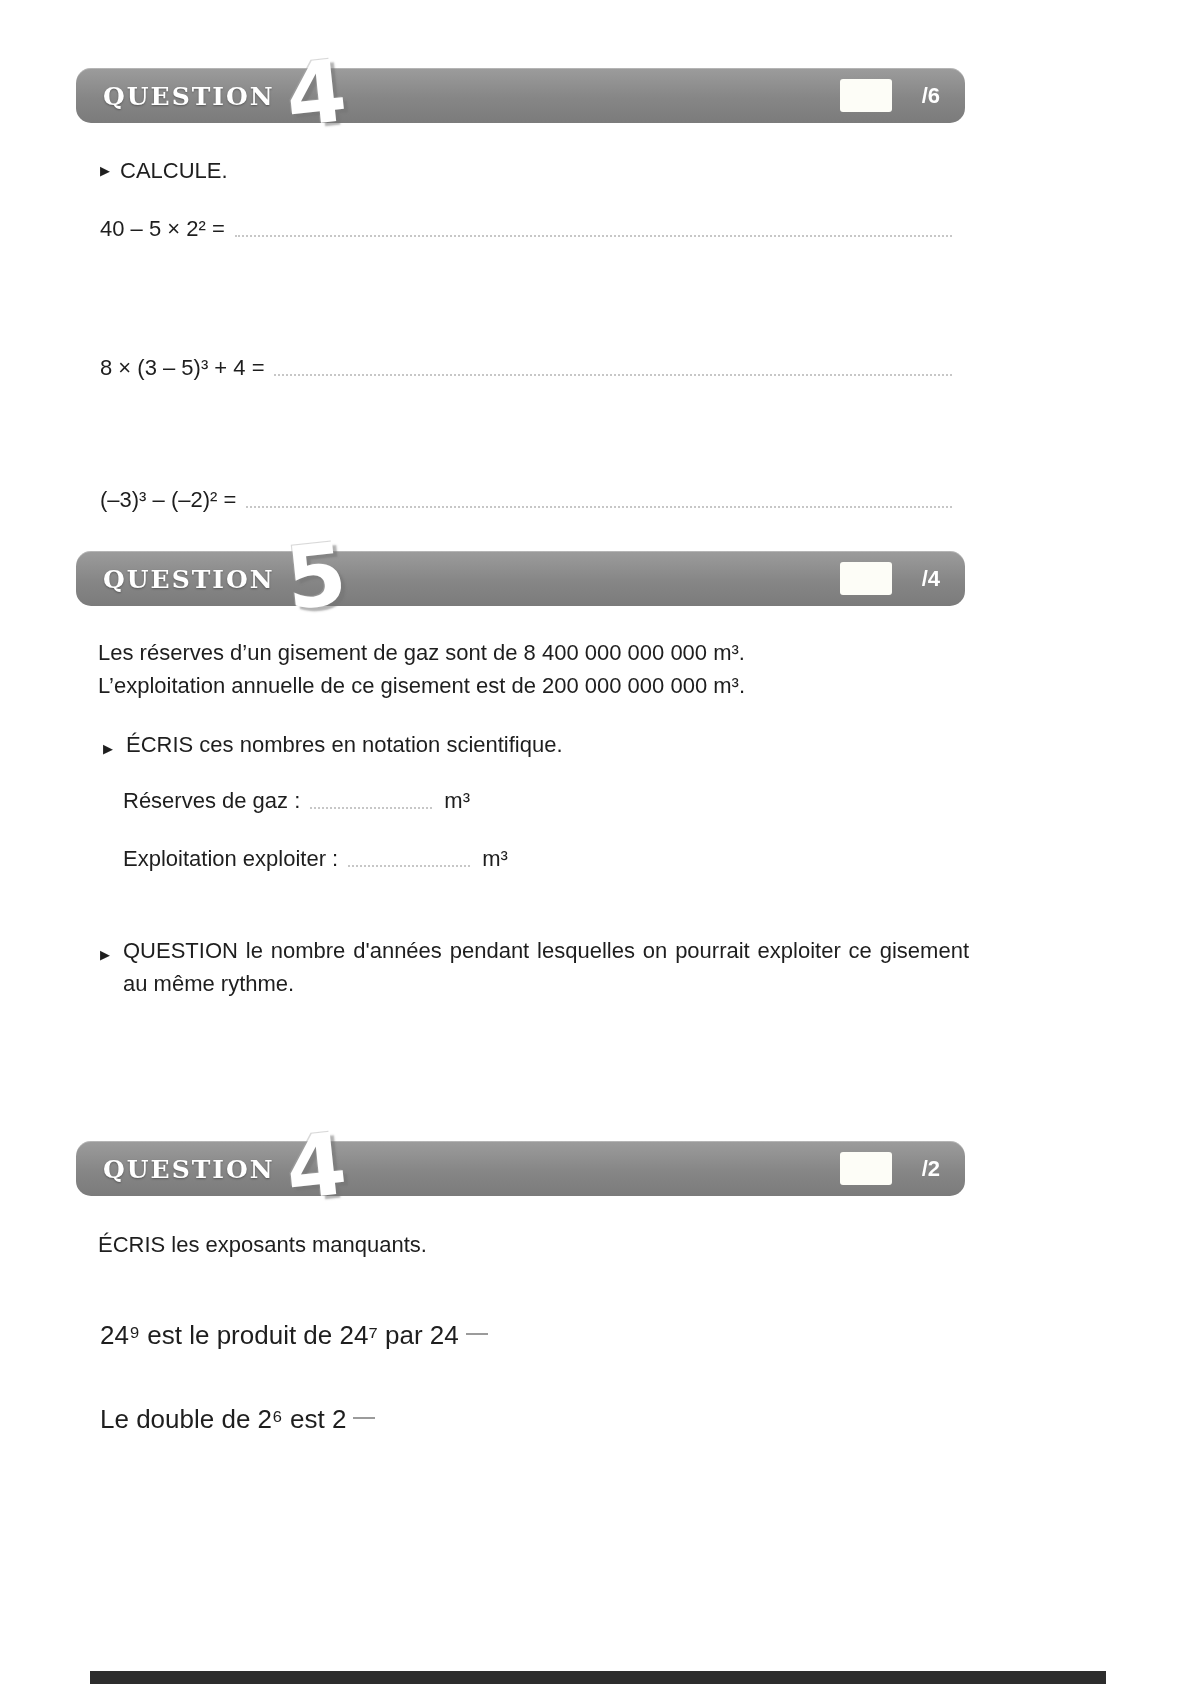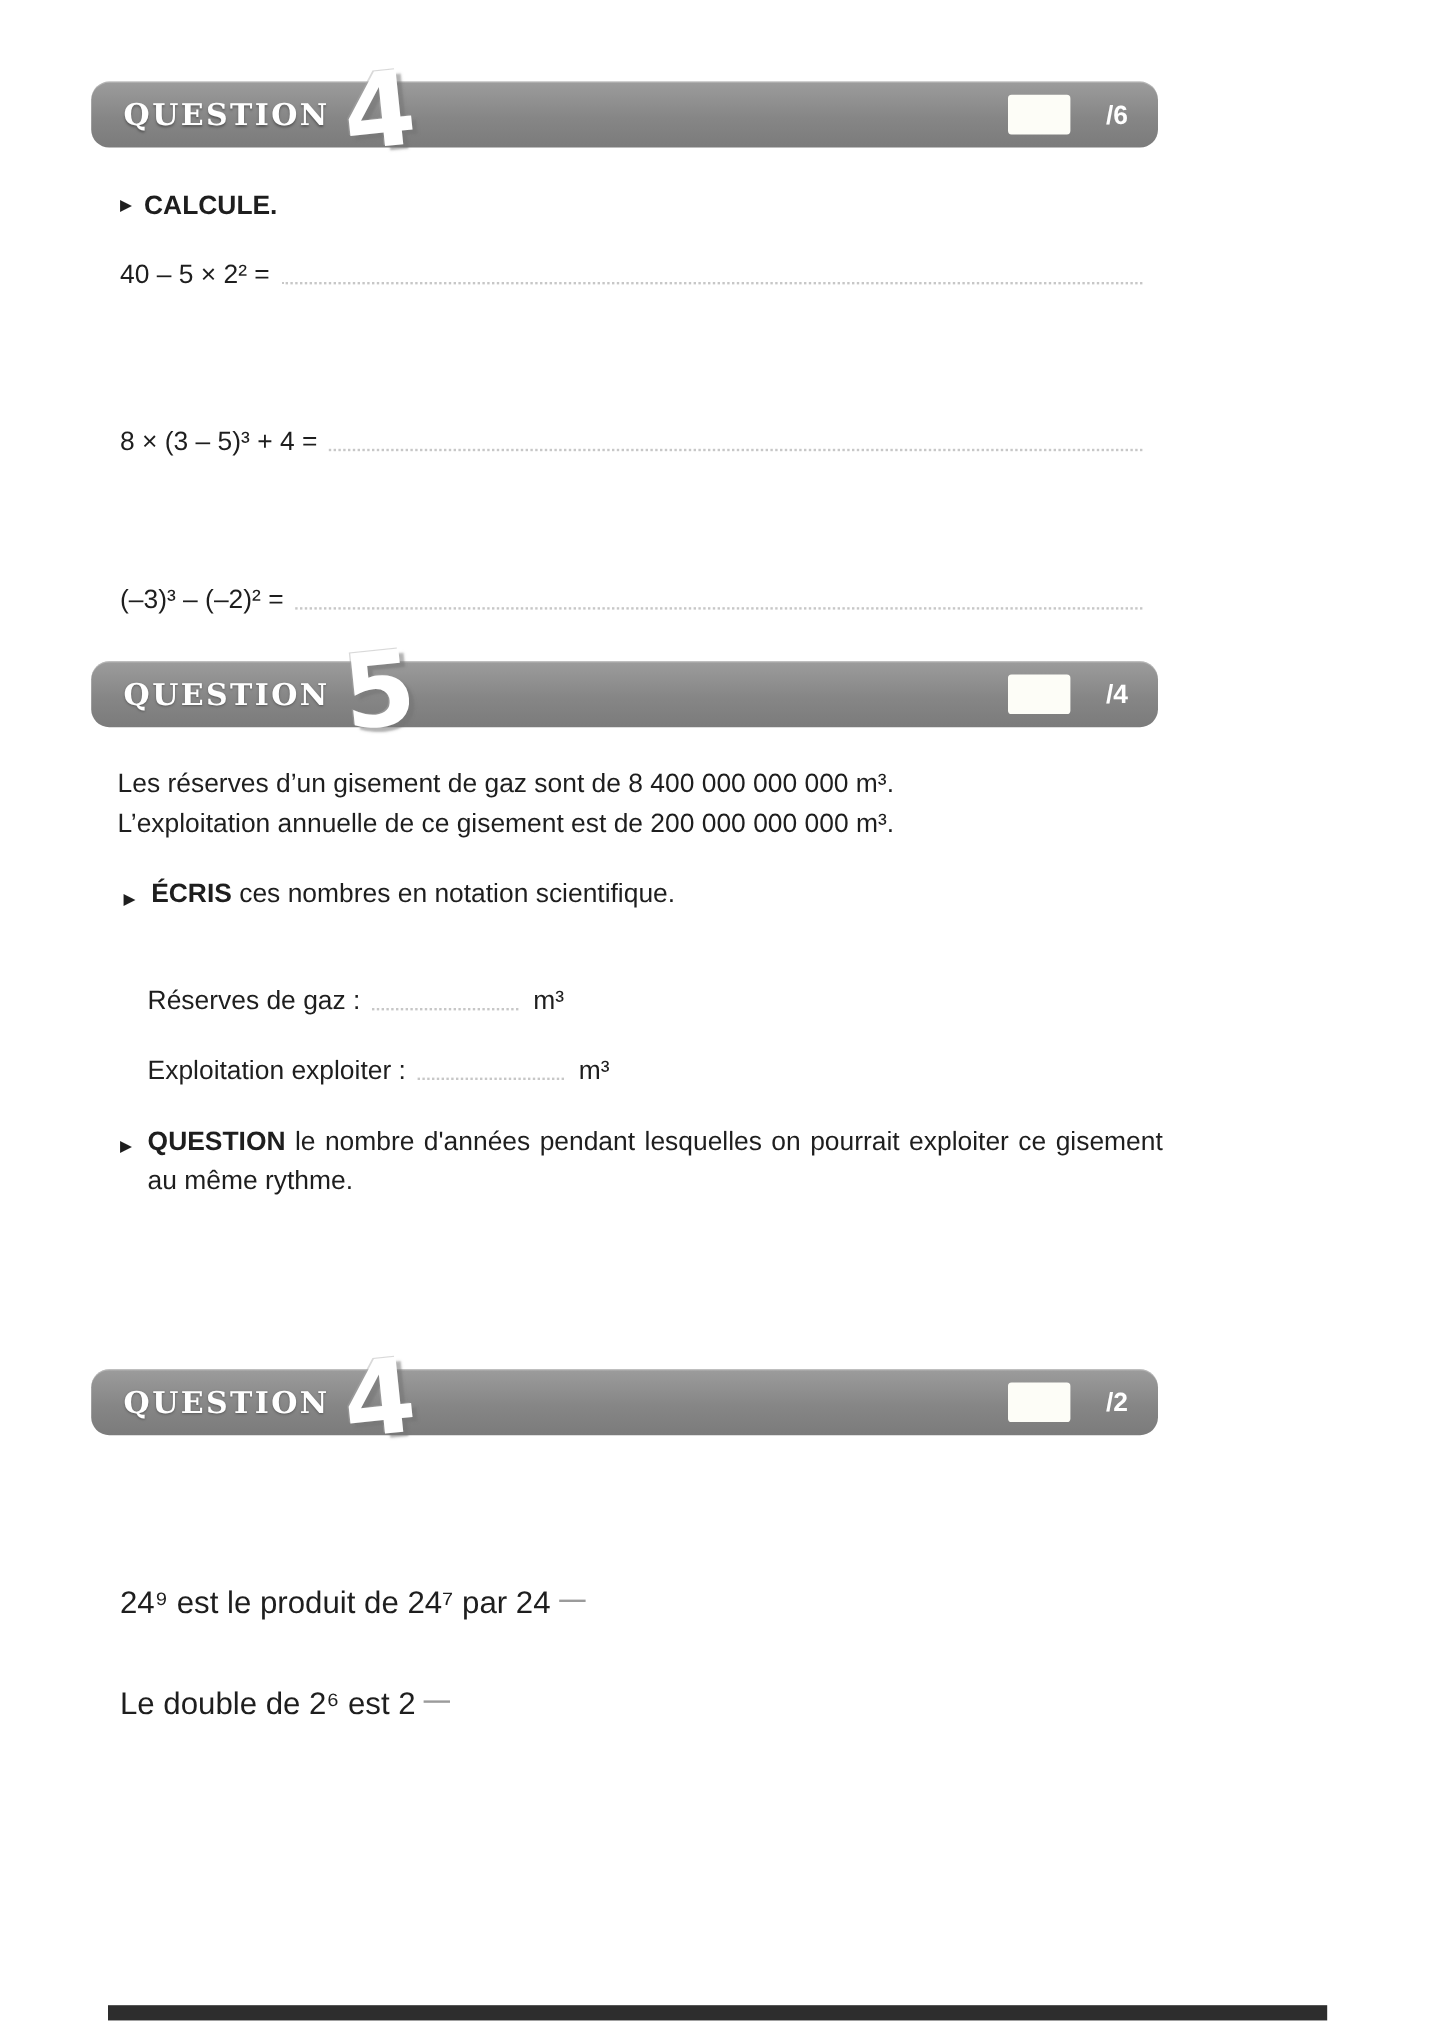--- a/index.html
+++ b/index.html
@@ -66,21 +66,21 @@
     top: 50%;
     transform: translateY(-50%);
     font-weight: bold;
     font-size: 22px;
     color: #ffffff;
   }
 
   
   .inst { position: absolute; font-size: 22px; }
   .marker { font-size: 13px; margin-right: 10px; position: relative; top: -3px; color: #1e1e1e; }
-  .b { font-weight: bold; }
+  .b { font-weight: normal; }
 
   .expr-line {
     position: absolute;
     left: 100px;
     width: 852px;
     display: flex;
     align-items: flex-end;
     font-size: 22px;
     text-align: right;
   }
@@ -99,21 +99,20 @@
     font-size: 22px;
     line-height: 33px;
   }
 
   .field-line {
     position: absolute;
     left: 123px;
     display: flex;
     align-items: flex-end;
     font-size: 22px;
-    margin-top: 33px;
   }
   .blank {
     width: 122px;
     margin: 0 12px 5px 10px;
     border-bottom: 2px dotted #c7c7c7;
     height: 0;
   }
 
   .hang-par {
     position: absolute;
@@ -206,20 +205,23 @@
     <span class="marker">▶</span><span class="b">QUESTION</span><span> le nombre d'années pendant lesquelles on pourrait exploiter ce gisement au même rythme.</span>
   </div>
 
   <div class="banner" style="top:1141px">
     <span class="banner-label">QUESTION</span>
     <span class="banner-number">4</span>
     <div class="score-box"></div>
     <span class="score-text">/2</span>
   </div>
 
+  <div class="q6-inst">
+    <span class="b">ÉCRIS</span><span> les exposants manquants.</span>
+  </div>
 
   <div class="q6-item" style="top:1320px">
     <span>24⁹ est le produit de 24⁷ par 24</span><span class="exp-blank"></span>
   </div>
   <div class="q6-item" style="top:1404px">
     <span>Le double de 2⁶ est 2</span><span class="exp-blank"></span>
   </div>
 
   <div class="bottom-bar"></div>
 

